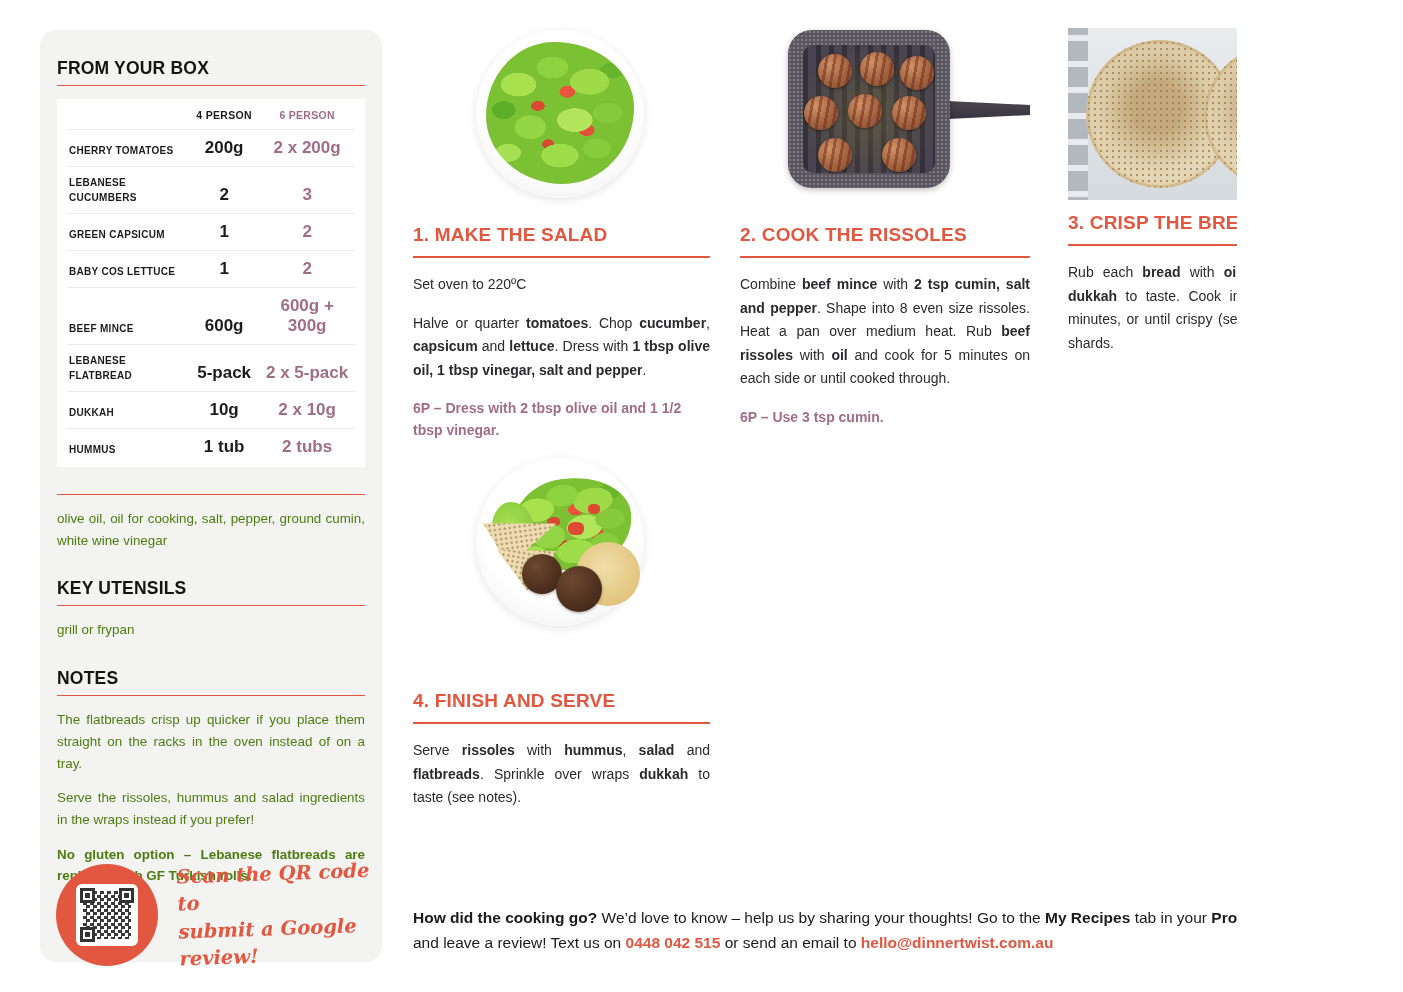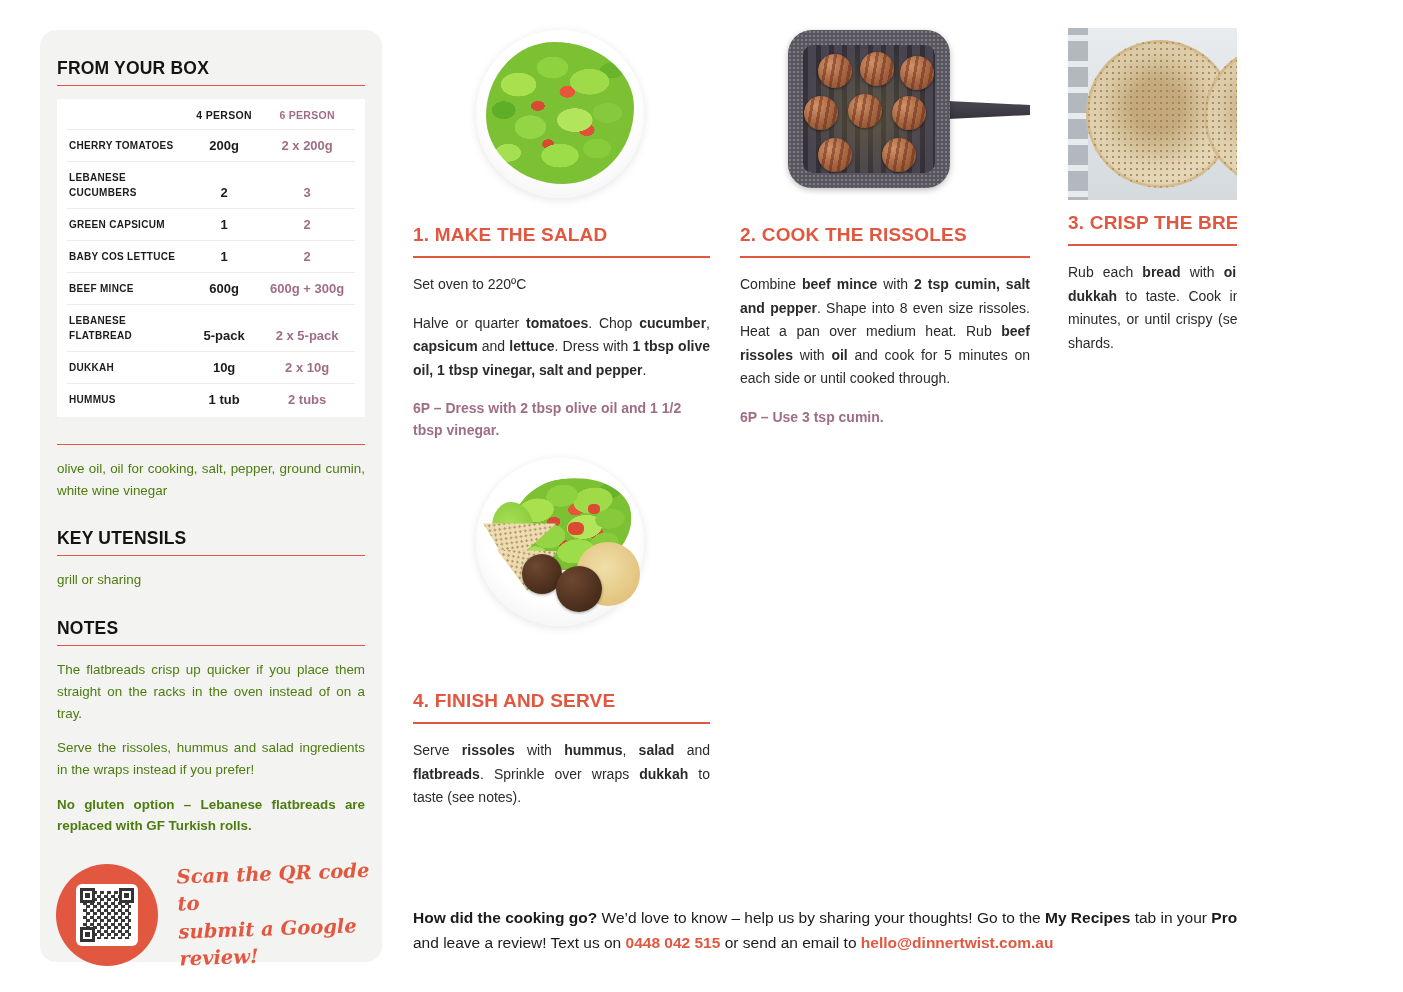--- a/index.html
+++ b/index.html
@@ -12,21 +12,21 @@
   
   .sidebar{position:absolute;left:40px;top:30px;width:342px;height:932px;
            background:#f3f3f1;border-radius:16px;padding:28px 17px 0;}
   .side-h{font-size:17.5px;font-weight:700;color:#141414;letter-spacing:.2px;margin:0 0 6px;}
   .rule{border-bottom:1.6px solid var(--accent);margin-bottom:13px;}
 
   .boxtable{background:#fff;margin-bottom:27px;padding:2px 10px;}
   .trow{display:flex;align-items:flex-end;padding:8px 2px;border-top:1px solid #ececea;}
   .trow.thead{border-top:none;}
   .tlabel{flex:1.35;font-size:10px;font-weight:700;color:#1c1c1e;letter-spacing:.3px;line-height:1.5;text-transform:uppercase;}
-  .qty{flex:.85;text-align:center;font-size:13px;font-weight:700;color:#1c1c1e;}
+  .qty{flex:.85;text-align:center;font-size:17px;font-weight:700;color:#1c1c1e;}
   .q6{flex:1.05;}
   .thead .qty{font-size:10.5px;letter-spacing:.3px;}
   .mauve{color:var(--mauve);}
 
   .side-text{font-size:13.4px;line-height:1.62;color:#4d7c0f;margin:0 0 27px;}
   .note{margin:0 0 13px;}
   .just{text-align:justify;}
   .b{font-weight:700;}
   .accent{color:var(--accent);}
 
@@ -179,21 +179,21 @@
             <div class="qty q6 mauve">2 tubs</div>
           </div>
         </div>
     </div>
 
     <div class="rule"></div>
     <p class="side-text just">olive oil, oil for cooking, salt, pepper, ground cumin, white wine vinegar</p>
 
     <h2 class="side-h">KEY UTENSILS</h2>
     <div class="rule"></div>
-    <p class="side-text">grill or sharing</p>
+    <p class="side-text">grill or frypan</p>
 
     <h2 class="side-h">NOTES</h2>
     <div class="rule"></div>
     <div>
         <p class="side-text note just"><span>The flatbreads crisp up quicker if you place them straight on the racks in the oven instead of on a tray.</span></p>
         <p class="side-text note just"><span>Serve the rissoles, hummus and salad ingredients in the wraps instead if you prefer!</span></p>
         <p class="side-text note just"><span class="b">No gluten option – Lebanese flatbreads are replaced with GF Turkish rolls.</span></p>
       </div>
 
     <div class="qr-row">

